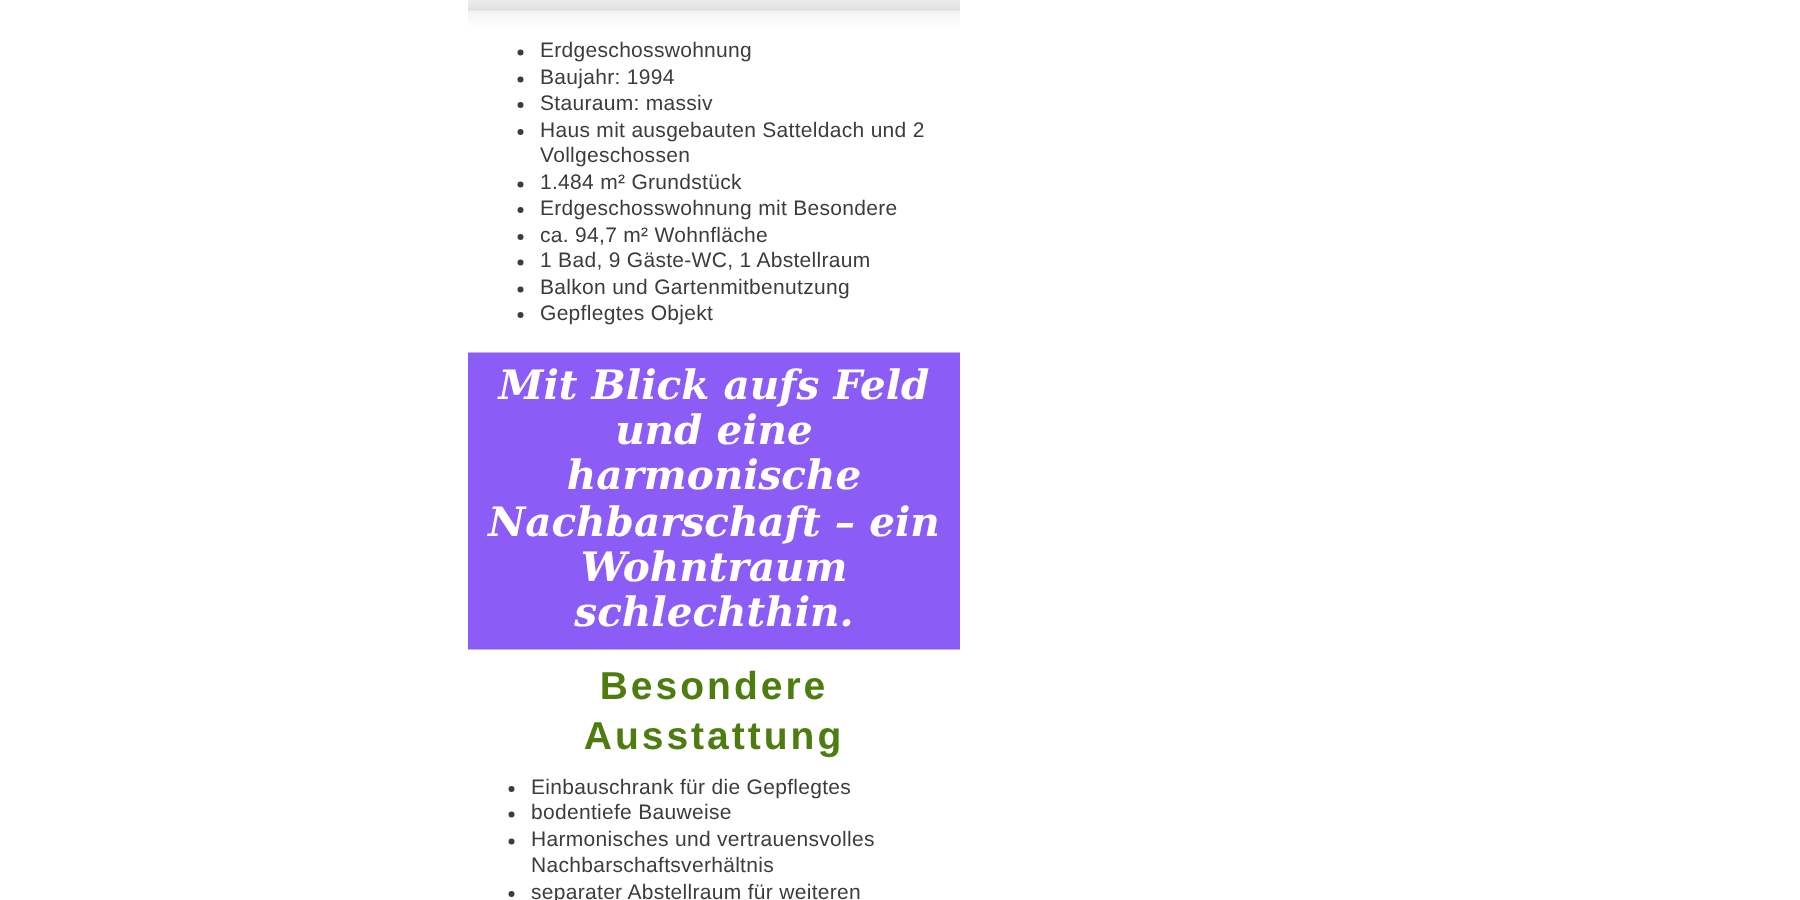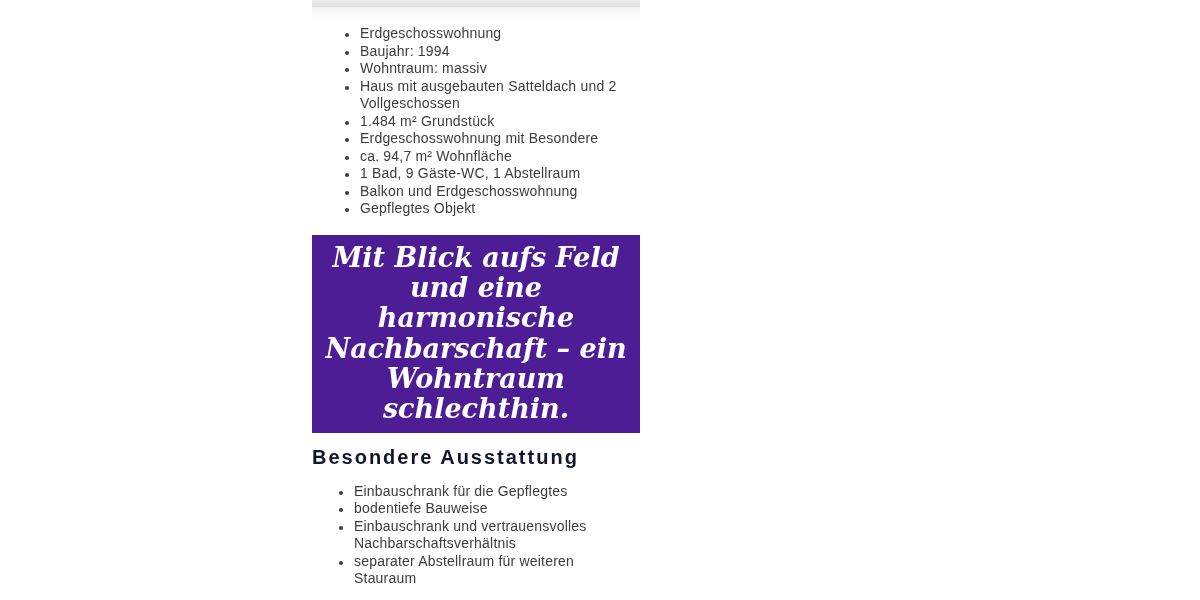--- a/index.html
+++ b/index.html
@@ -46,75 +46,75 @@
   }
   ul.features {
     margin-top: 9px;
     padding: 0 0 0 41px;
   }
   ul.bullet-list li { padding-left: 1px; }
   ul.bullet-list li::marker { color: #3c3c3c; font-size: 12px; }
   .quote-banner {
     margin-top: 17px;
     height: 198px;
-    background: #4c1d95;
+    background: #8b5cf6;
     display: flex;
     align-items: center;
     justify-content: flex-end;
     text-align: center;
   }
   .quote-text {
     color: #ffffff;
     font-family: "DejaVu Serif", serif;
     font-style: italic;
     font-weight: 700;
     font-size: 27px;
     line-height: 1.12;
     padding: 0 8px;
   }
   h2.features-heading {
     margin: 8px 0 0 0;
-    text-align: left;
-    color: #0f172a;
-    font-size: 20px;
+    text-align: center;
+    color: #4d7c0f;
+    font-size: 26px;
     line-height: 33px;
     font-weight: 700;
     letter-spacing: 2px;
   }
 </style>
 </head>
 <body>
 
 <div class="page">
   <div class="column">
 
     <div class="top-strip"></div>
     <div class="top-strip-shadow"></div>
 
     <ul class="bullet-list facts">
       <li>Erdgeschosswohnung</li>
       <li>Baujahr: 1994</li>
-      <li>Wohntraum: massiv</li>
+      <li>Stauraum: massiv</li>
       <li>Haus mit ausgebauten Satteldach und 2 Vollgeschossen</li>
       <li>1.484 m² Grundstück</li>
       <li>Erdgeschosswohnung mit Besondere</li>
       <li>ca. 94,7 m² Wohnfläche</li>
       <li>1 Bad, 9 Gäste-WC, 1 Abstellraum</li>
-      <li>Balkon und Erdgeschosswohnung</li>
+      <li>Balkon und Gartenmitbenutzung</li>
       <li>Gepflegtes Objekt</li>
     </ul>
 
     <div class="quote-banner">
       <div class="quote-text">Mit Blick aufs Feld und eine harmonische Nachbarschaft – ein Wohntraum schlechthin.</div>
     </div>
 
     <h2 class="features-heading">Besondere Ausstattung</h2>
 
     <ul class="bullet-list features">
       <li>Einbauschrank für die Gepflegtes</li>
       <li>bodentiefe Bauweise</li>
-      <li>Einbauschrank und vertrauensvolles Nachbarschaftsverhältnis</li>
+      <li>Harmonisches und vertrauensvolles Nachbarschaftsverhältnis</li>
       <li>separater Abstellraum für weiteren Stauraum</li>
 
     </ul>
 
   </div>
 </div>
 
 </body></html>

